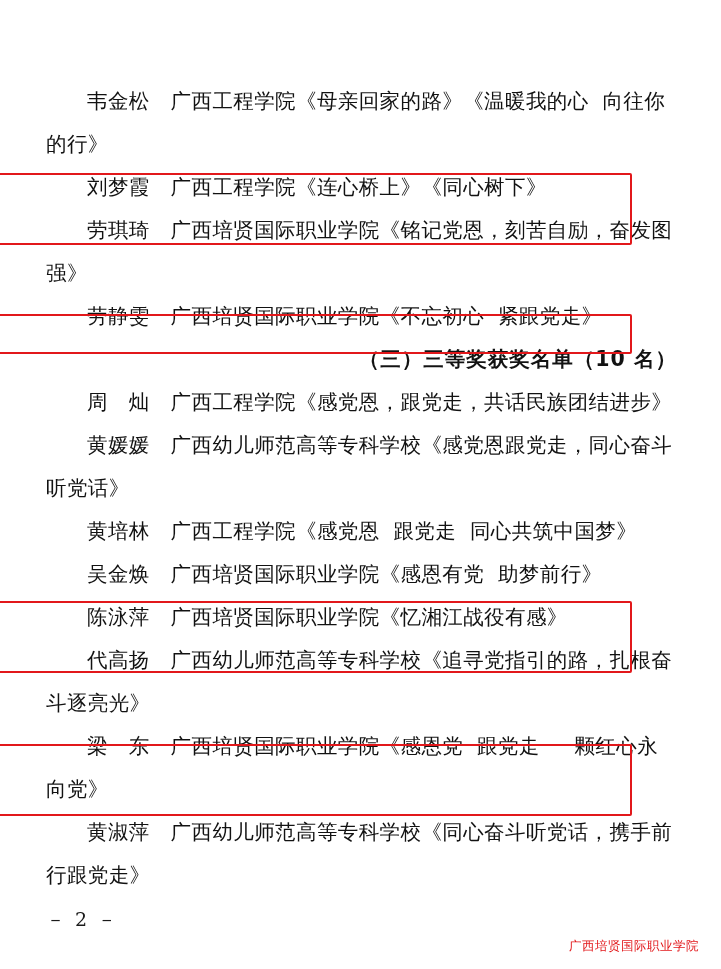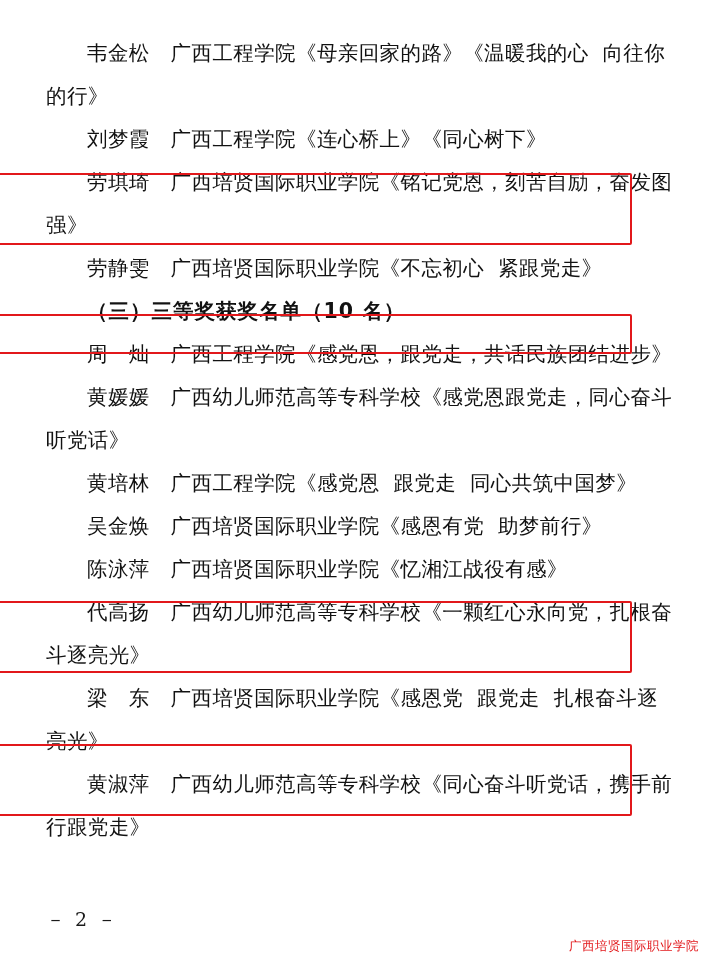--- a/index.html
+++ b/index.html
@@ -13,39 +13,40 @@
     font-family: "DejaVu Serif", "Liberation Serif", serif;
     color: #1a1a1a;
     position: relative;
     overflow: hidden;
   }
   .page {
     position: relative;
     width: 721px;
     height: 969px;
     box-sizing: border-box;
-    padding: 32px 44px 0 46px;
+    padding: 80px 44px 0 46px;
   }
   .doc-body {
     position: relative;
   }
   .para {
     font-size: 20.5px;
     line-height: 43px;
     text-indent: 2em;
     letter-spacing: 0.4px;
     margin: 0;
     color: #121212;
     white-space: pre-wrap;
   }
   .para.heading {
     text-indent: 2em;
     font-family: "DejaVu Sans", "Liberation Sans", sans-serif;
     font-weight: 600;
     letter-spacing: 1px;
+    text-align: right;
   }
   
   .redbox {
     position: absolute;
     border: 2.5px solid #e2181b;
     border-radius: 2px;
     pointer-events: none;
     box-sizing: border-box;
   }
   .footer {
@@ -76,22 +77,22 @@
     <p class="para">韦金松　广西工程学院《母亲回家的路》《温暖我的心  向往你的行》</p>
     <p class="para">刘梦霞　广西工程学院《连心桥上》《同心树下》</p>
     <p class="para">劳琪琦　广西培贤国际职业学院《铭记党恩，刻苦自励，奋发图强》</p>
     <p class="para">劳静雯　广西培贤国际职业学院《不忘初心  紧跟党走》</p>
     <p class="para heading">（三）三等奖获奖名单（10 名）</p>
     <p class="para">周　灿　广西工程学院《感党恩，跟党走，共话民族团结进步》</p>
     <p class="para">黄媛媛　广西幼儿师范高等专科学校《感党恩跟党走，同心奋斗听党话》</p>
     <p class="para">黄培林　广西工程学院《感党恩  跟党走  同心共筑中国梦》</p>
     <p class="para">吴金焕　广西培贤国际职业学院《感恩有党  助梦前行》</p>
     <p class="para">陈泳萍　广西培贤国际职业学院《忆湘江战役有感》</p>
-    <p class="para">代高扬　广西幼儿师范高等专科学校《一颗红心永向党，扎根奋斗逐亮光》</p>
-    <p class="para">梁　东　广西培贤国际职业学院《感恩党  跟党走  扎根奋斗逐亮光》</p>
+    <p class="para">代高扬　广西幼儿师范高等专科学校《追寻党指引的路，扎根奋斗逐亮光》</p>
+    <p class="para">梁　东　广西培贤国际职业学院《感恩党  跟党走  一颗红心永向党》</p>
     <p class="para">黄淑萍　广西幼儿师范高等专科学校《同心奋斗听党话，携手前行跟党走》</p>
   </div>
 
   <div class="redbox" style="top:173px;left:-3px;width:635px;height:72px;"></div>
   <div class="redbox" style="top:314px;left:-3px;width:635px;height:40px;"></div>
   <div class="redbox" style="top:601px;left:-3px;width:635px;height:72px;"></div>
   <div class="redbox" style="top:744px;left:-3px;width:635px;height:72px;"></div>
 
   <div class="footer">－ 2 －</div>
   <div class="stamp">广西培贤国际职业学院</div>

